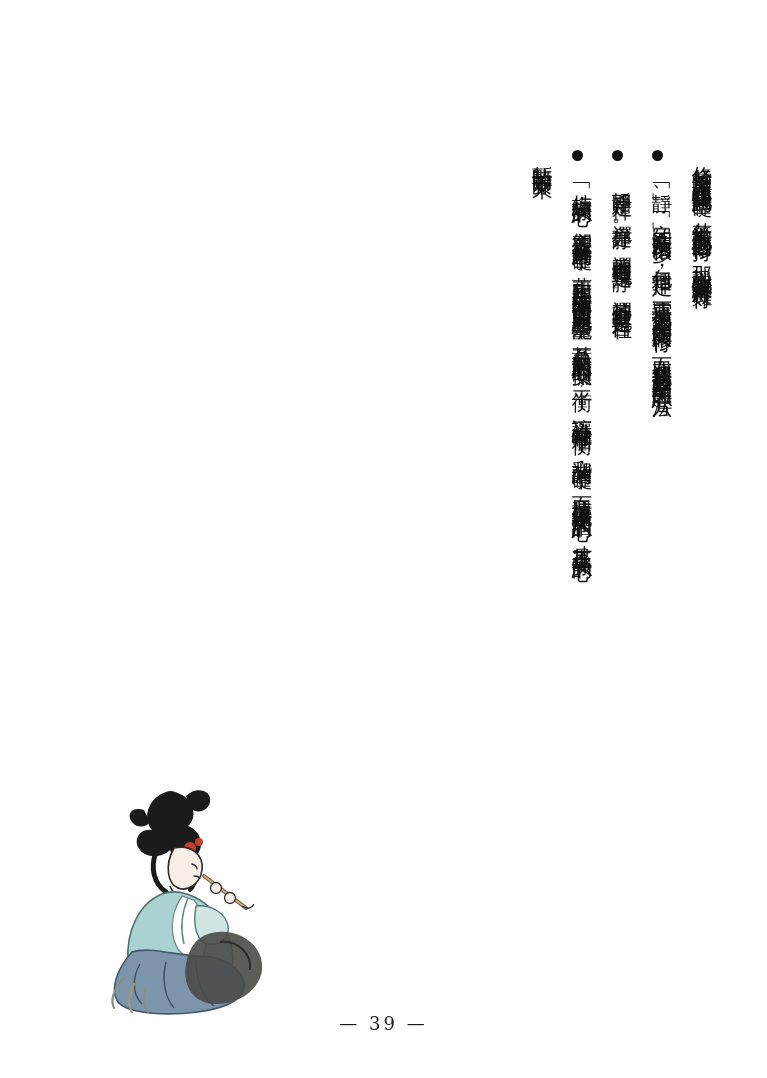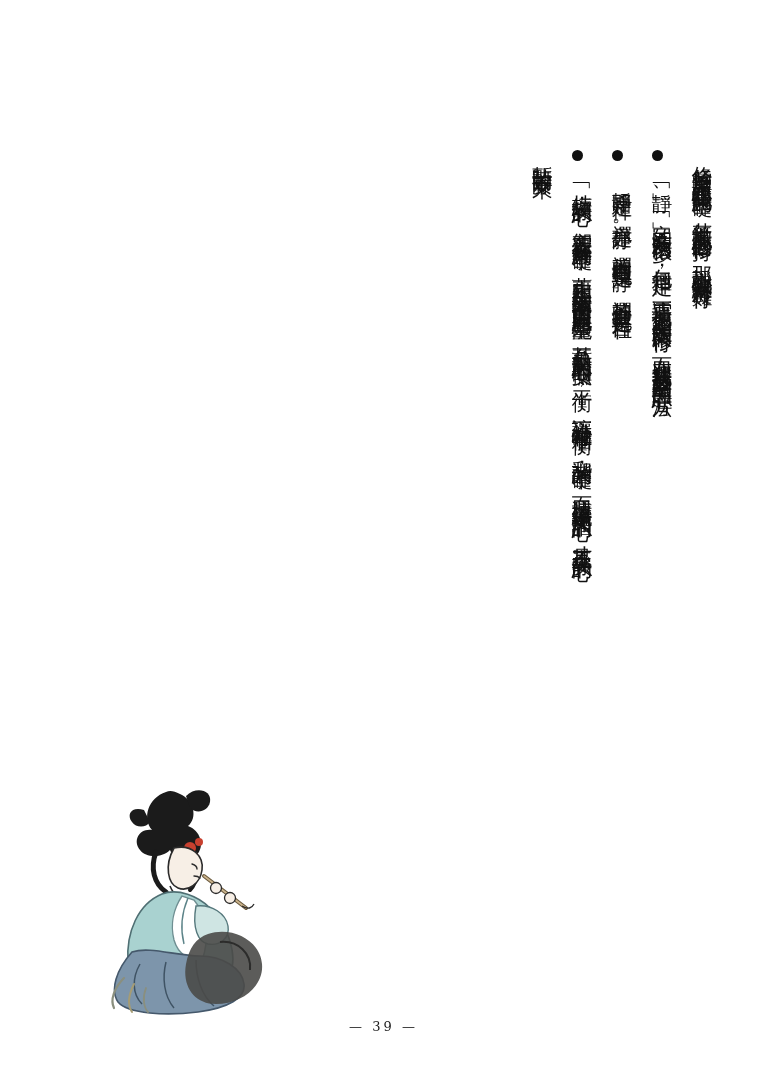--- a/index.html
+++ b/index.html
@@ -68,21 +68,21 @@
     height: 764px;
   }
 
   
   .page-number {
     position: absolute;
     bottom: 44px;
     left: 0;
     right: 0;
     text-align: center;
-    font-size: 13px;
+    font-size: 18px;
     letter-spacing: 3px;
     color: #1a1a1a;
     font-family: "DejaVu Serif", "Liberation Serif", serif;
   }
 
   
   .illustration {
     position: absolute;
     left: 70px;
     bottom: 62px;

